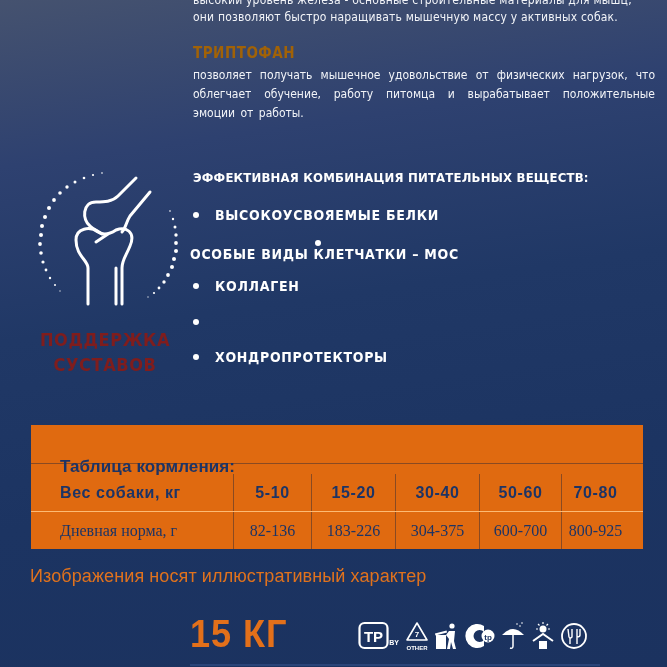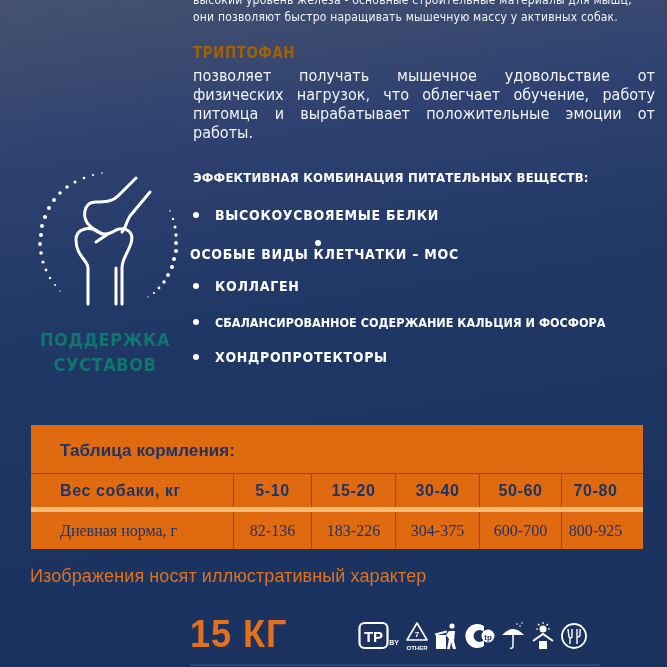--- a/index.html
+++ b/index.html
@@ -18,30 +18,30 @@
       color: #f2f4f8; white-space: nowrap; text-align: justify;
       font-stretch: condensed;
     }
     .section-title {
       position: absolute; left: 193px; top: 44px;
       font-size: 15px; font-weight: bold; letter-spacing: 0.5px;
       color: #a16207;
     }
     .section-body {
       position: absolute; left: 193px; top: 66px; width: 462px;
-      font-size: 16px; line-height: 19px; color: #f2f4f8;
+      font-size: 12px; line-height: 19px; color: #f2f4f8;
       text-align: justify; word-spacing: 2px;
     }
 
     
     .joint-icon { position: absolute; left: 30px; top: 160px; width: 160px; height: 160px; }
     .joint-label {
       position: absolute; left: 20px; width: 170px; text-align: center;
       font-size: 18px; font-weight: bold; letter-spacing: 0.6px; line-height: 24px;
-      color: #0f766e;
+      color: #7f1d1d;
     }
 
     
     .nutrients-heading {
       position: absolute; left: 193px; top: 170px;
       font-size: 13px; font-weight: bold; letter-spacing: 0.2px;
       color: #ffffff; white-space: nowrap;
     }
     .nutrient-item {
       position: absolute; left: 190px; height: 20px;
@@ -56,29 +56,29 @@
     .nutrient-item.small { font-size: 12.5px; letter-spacing: 0; }
 
     
     .feed-table {
       position: absolute; left: 31px; top: 425px; width: 612px; height: 124px;
       background: #e06a10;
       font-family: "Liberation Sans", sans-serif;
       color: #1d3465;
     }
     .feed-title {
-      position: absolute; left: 0; top: 0; width: 612px; height: 49px;
+      position: absolute; left: 0; top: 0; width: 612px; height: 39px;
       border-bottom: 1px solid #8a4a22;
-      padding-left: 29px; padding-top: 16px;
+      padding-left: 29px; padding-top: 32px;
       font-size: 17px; font-weight: bold; letter-spacing: 0.1px;
     }
     .feed-row {
       position: absolute; left: 0; width: 612px; display: flex;
     }
-    .feed-row.weight { top: 49px; height: 38px; border-bottom: 5px solid #fdba74; }
+    .feed-row.weight { top: 49px; height: 38px; border-bottom: 1px solid #fdba74; }
     .feed-row.norm { top: 87px; height: 37px; }
     .feed-cell {
       height: 100%; display: flex; align-items: center; justify-content: center;
       border-left: 1px solid #8a4a22; font-size: 16px;
     }
     .feed-cell.label { justify-content: flex-start; padding-left: 29px; border-left: none; width: 202px; }
     .feed-row.weight .feed-cell { font-weight: bold; font-size: 16px; letter-spacing: 0.6px; }
     .feed-row.norm .feed-cell { font-weight: normal; font-size: 16px; font-family: Liberation Serif, serif; }
     .c1 { width: 78px; } .c2 { width: 84px; } .c3 { width: 84px; text-align: right; } .c4 { width: 82px; } .c5 { width: 68px; }
 
@@ -173,21 +173,20 @@
 <div class="nutrient-item" style="top:240px;flex-direction:column;">
   <span class="bullet"></span>
   <span>ОСОБЫЕ ВИДЫ КЛЕТЧАТКИ – МОС</span>
 </div>
 <div class="nutrient-item" style="top:276px;">
   <span class="bullet"></span>
   <span>КОЛЛАГЕН</span>
 </div>
 <div class="nutrient-item small" style="top:312px;">
   <span class="bullet"></span>
-  <span>СБАЛАНСИРОВАННОЕ СОДЕРЖАНИЕ КАЛЬЦИЯ И ФОСФОРА</span>
 </div>
 <div class="nutrient-item" style="top:347px;">
   <span class="bullet"></span>
   <span>ХОНДРОПРОТЕКТОРЫ</span>
 </div>
 
 <div class="feed-table">
   <div class="feed-title">Таблица кормления:</div>
   <div class="feed-row weight">
     <div class="feed-cell label">Вес собаки, кг</div>

